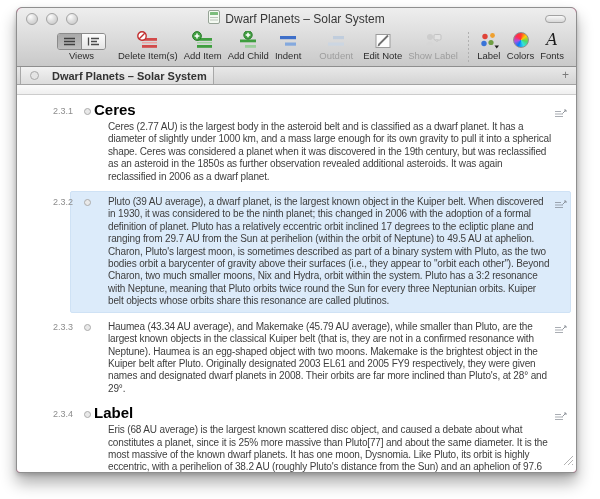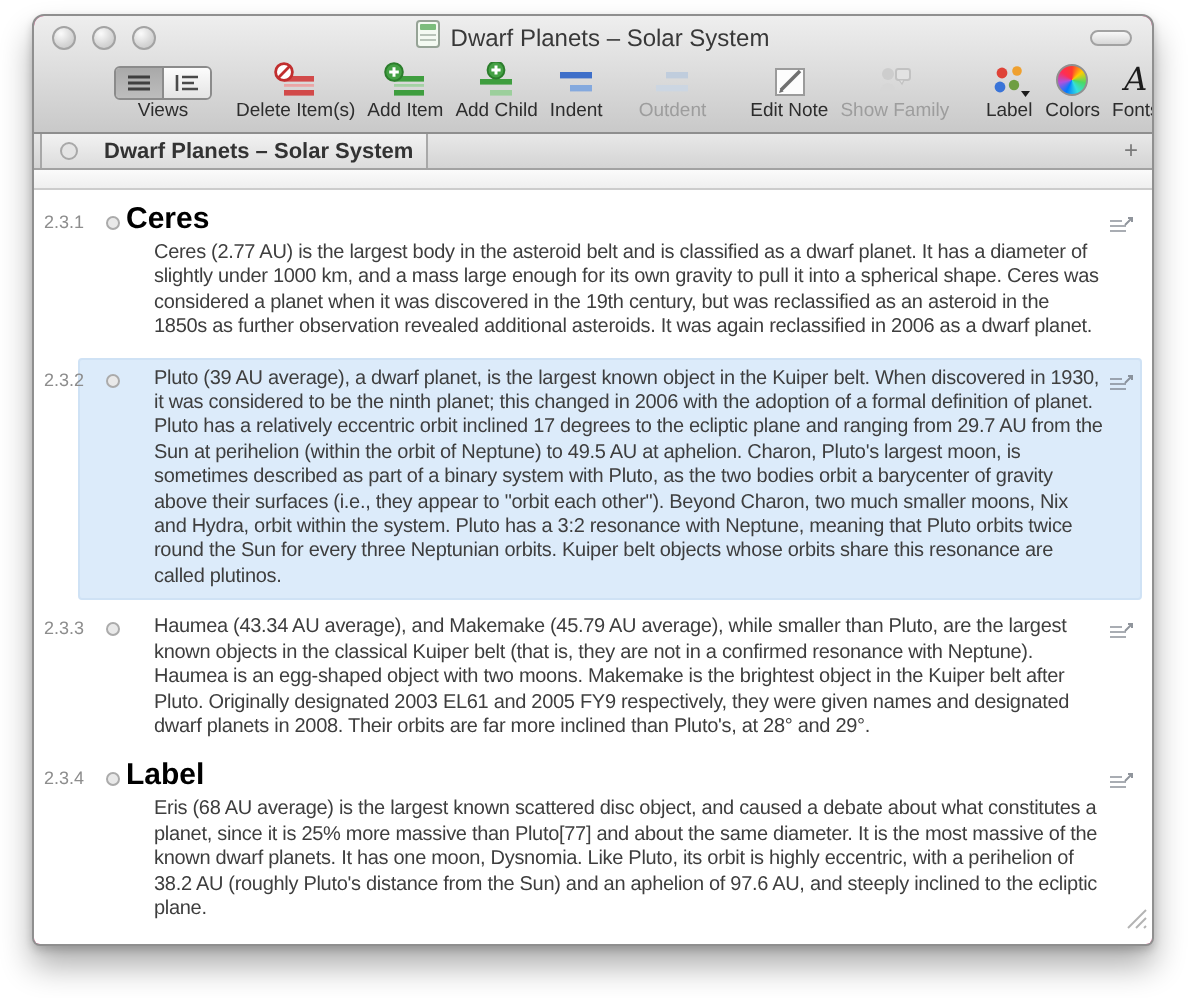--- a/index.html
+++ b/index.html
@@ -49,21 +49,21 @@
   .tab{position:absolute;left:3px;top:0;bottom:0;width:192px;
     background:linear-gradient(#f2f2f2,#dcdcdc);
     border-left:1px solid #a8a8a8;border-right:1px solid #a8a8a8;
     display:flex;align-items:center;}
   .tabcircle{width:9px;height:9px;border-radius:50%;margin-left:9px;box-sizing:border-box;
     background:#e4e4e4;border:1px solid #a8a8a8;}
   .tablabel{font-size:11px;font-weight:bold;color:#333;margin-left:13px;white-space:nowrap;}
   .newtab{position:absolute;right:7px;top:1px;font-size:12px;color:#7a7a7a;line-height:15px;}
   .substrip{height:9px;background:linear-gradient(#fbfbfb,#efefef);border-bottom:1px solid #cccccc;flex:0 0 auto;}
   
-  .content{flex:1;background:#fff;position:relative;padding-top:3px;overflow:hidden;}
+  .content{flex:1;background:#fff;position:relative;padding-top:3px;overflow:hidden;padding-left:31px;}
   .row{position:relative;padding:4px 24px 6px 60px;}
   .hl{display:none;}
   .row.selected .hl{display:block;position:absolute;left:22px;right:5px;top:2px;bottom:1px;
     background:#dcebfa;border:1px solid #cfe2f5;border-radius:2px;box-sizing:border-box;}
   .rnum{position:absolute;left:5px;top:8px;font-size:9px;color:#8d8d8d;}
   .rbullet{position:absolute;left:36px;top:10px;width:7px;height:7px;border-radius:50%;box-sizing:border-box;
     background:#e9e9e9;border:1px solid #ababab;}
   .rtitle{position:relative;font-size:15px;font-weight:bold;color:#000;margin-left:-14px;line-height:16px;}
   .rnote{position:relative;font-size:10px;line-height:12.4px;color:#3e3e3e;letter-spacing:-0.15px;margin-top:3px;max-width:482px;}
   .rnoteicon{position:absolute;right:9px;top:7px;}
@@ -167,21 +167,21 @@
       <div class="titem" style="margin-right:18px">
         <div class="ticon">
           <svg width="24" height="19" viewBox="0 0 24 19">
             <rect x="4" y="5" width="16" height="3.2" fill="#3e6fc9"></rect>
             <rect x="9" y="11.5" width="11" height="3.2" fill="#84a9de"></rect>
           </svg>
         </div>
         <div class="tlabel">Indent</div>
       </div>
 
-      <div class="titem disabled" style="margin-right:22px">
+      <div class="titem disabled" style="margin-right:10px">
         <div class="ticon">
           <svg width="24" height="19" viewBox="0 0 24 19">
             <rect x="9" y="5" width="11" height="3.2" fill="#c0cddd"></rect>
             <rect x="4" y="11.5" width="16" height="3.2" fill="#ccd6e2"></rect>
           </svg>
         </div>
         <div class="tlabel">Outdent</div>
       </div>
 
       <div class="titem">
@@ -197,21 +197,21 @@
 
       <div class="titem disabled" style="margin-right:8px">
         <div class="ticon">
           <svg width="24" height="19" viewBox="0 0 24 19">
             <circle cx="9" cy="6" r="3" fill="#cdcdcd"></circle>
             <path d="M5 16 c0-3.4 1.8-5.4 4-5.4 s4 2 4 5.4 z" fill="#d6d6d6"></path>
             <rect x="13" y="3.5" width="7" height="5.5" rx="1.2" fill="#e2e2e2" stroke="#c2c2c2"></rect>
             <path d="M14.5 9 l1.5 2 l1-2 z" fill="#e2e2e2" stroke="#c2c2c2" stroke-width="0.6"></path>
           </svg>
         </div>
-        <div class="tlabel">Show Family</div>
+        <div class="tlabel">Show Label</div>
       </div>
 
       <div class="tsep"></div>
 
       <div class="titem">
         <div class="ticon">
           <svg width="24" height="19" viewBox="0 0 24 19">
             <circle cx="8" cy="5.5" r="2.7" fill="#df4338"></circle>
             <circle cx="15.5" cy="4.5" r="2.4" fill="#efa02f"></circle>
             <circle cx="7" cy="12.5" r="2.7" fill="#3a74d8"></circle>

